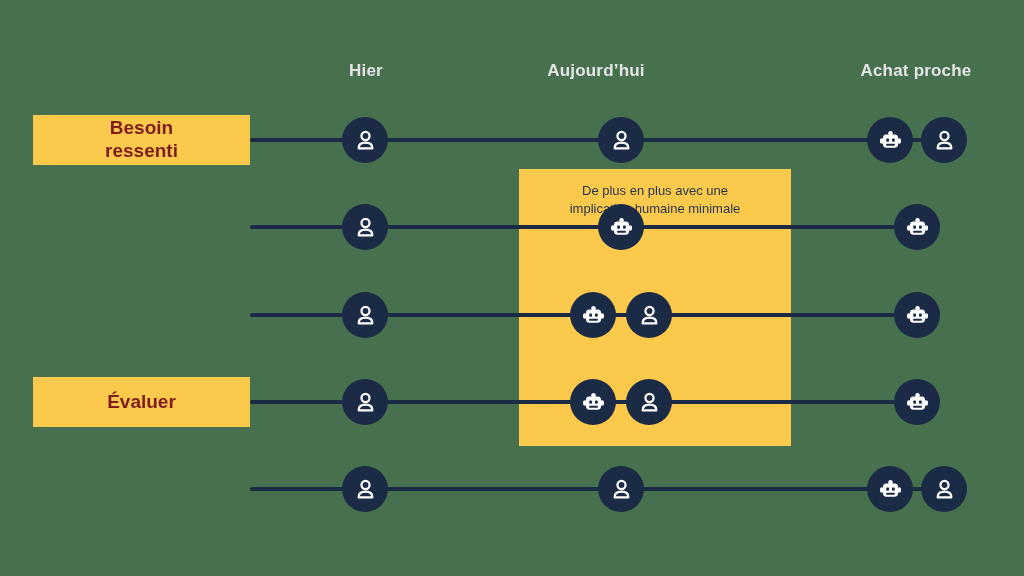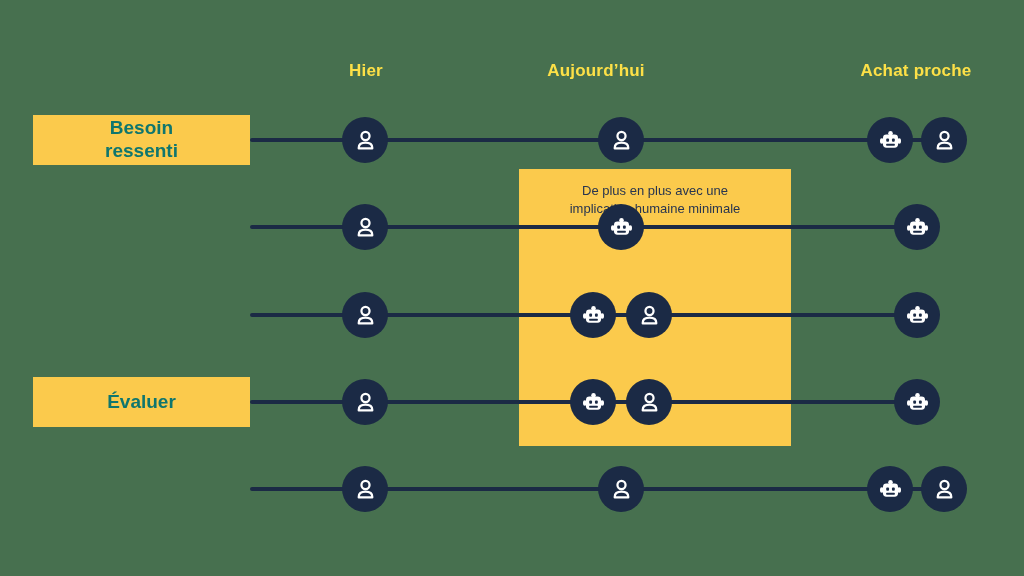--- a/index.html
+++ b/index.html
@@ -7,31 +7,31 @@
     width:1024px;height:576px;
     background:#47704F;
     font-family:"Liberation Sans", sans-serif;
     position:relative;overflow:hidden;
   }
   .stage{position:absolute;inset:0;}
 
   
   .col-header{
     position:absolute;top:61px;transform:translateX(-50%);
-    color:#fde047;font-size:17px;font-weight:700;white-space:nowrap;
+    color:#e5e5e5;font-size:17px;font-weight:700;white-space:nowrap;
     letter-spacing:.2px;z-index:4;
   }
   #h-hier{left:366px}
   #h-aujourdhui{left:596px}
   #h-futur{left:916px}
 
   
   .stage-label{
     position:absolute;left:33px;width:217px;height:50px;
-    background:#FBCA4C;color:#0f766e;
+    background:#FBCA4C;color:#7f1d1d;
     display:flex;align-items:center;justify-content:center;
     text-align:center;font-size:19px;font-weight:600;line-height:1.2;
     white-space:pre-line;box-sizing:border-box;z-index:2;
   }
   .r0{top:115px}.r1{top:202px}.r2{top:290px}.r3{top:377px}.r4{top:464px}
   .dashed{border-bottom:2px dashed rgba(178,70,60,.85);}
 
   
   .callout{
     position:absolute;left:500px;top:169px;width:272px;height:277px;

